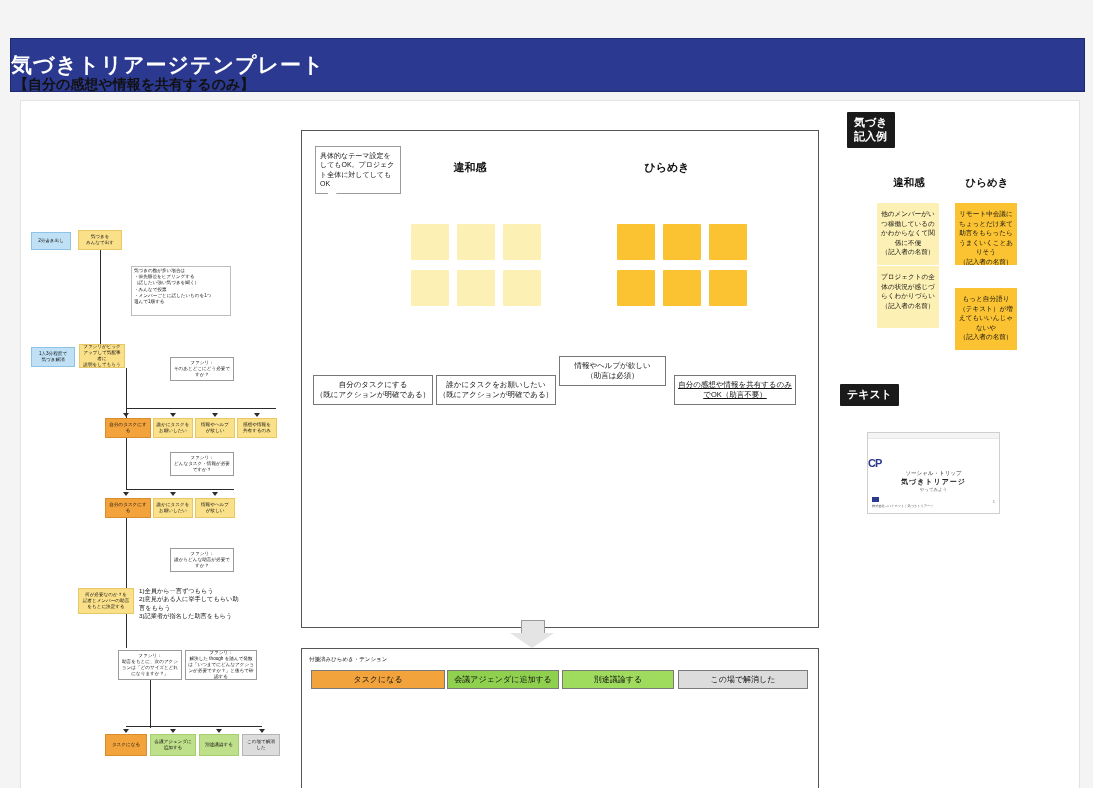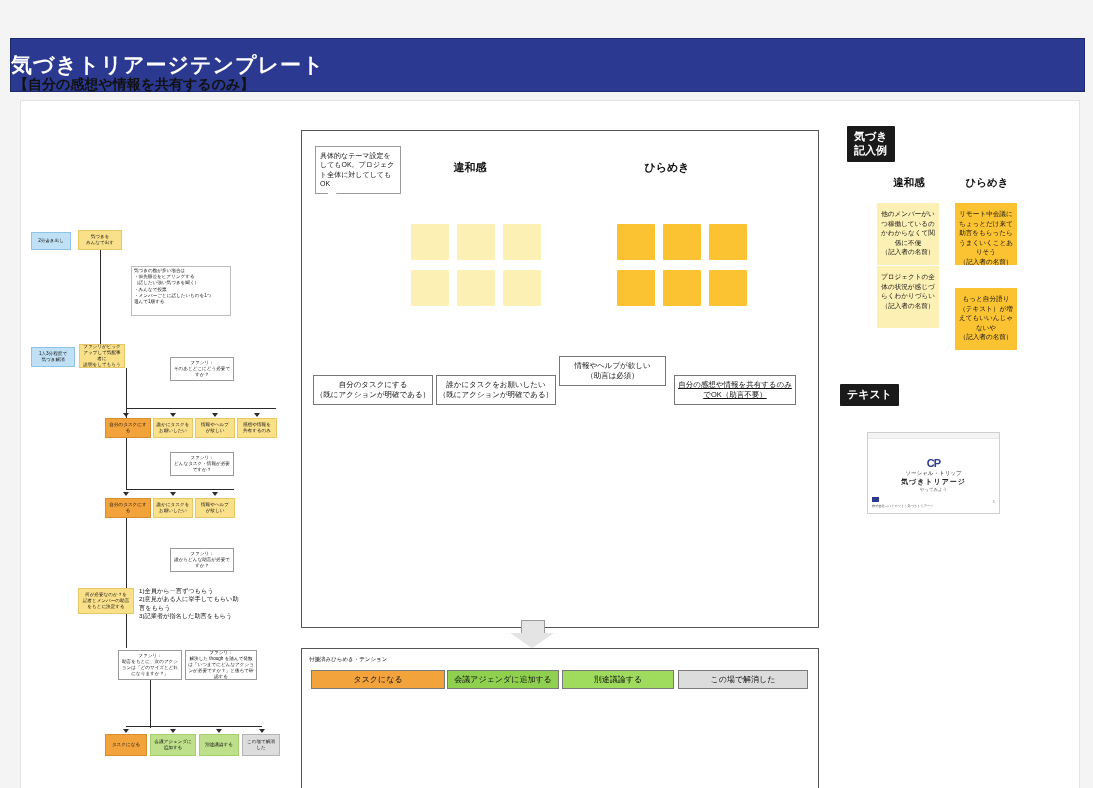--- a/index.html
+++ b/index.html
@@ -73,21 +73,21 @@
     padding:4px 7px;line-height:1.25;border-radius:1px;}
 
   .r-label{position:absolute;font-size:10.5px;font-weight:bold;color:#111;text-align:center;}
   .rnote{position:absolute;width:62px;font-size:6.6px;line-height:1.45;padding:6px 4px;box-sizing:border-box;
     text-align:center;color:#111;}
   .rnote.pale{background:#fdf0b4;}
   .rnote.gold{background:#fbc331;}
 
   .thumb{position:absolute;left:867px;top:432px;width:131px;height:80px;background:#ffffff;border:1px solid #cfcfcf;}
   .thumb .tbar{position:absolute;left:0;top:0;width:100%;height:5px;background:#f4f4f4;border-bottom:1px solid #e7e7e7;}
-  .thumb .logo{position:absolute;left:0;right:0;top:24px;text-align:center;font-size:11px;color:#2b3990;font-weight:bold;letter-spacing:-1px;}
+  .thumb .logo{position:absolute;left:0;right:0;top:24px;font-size:11px;color:#2b3990;font-weight:bold;letter-spacing:-1px;}
   .thumb .tl1{position:absolute;left:0;right:0;top:37px;text-align:center;font-size:5.5px;color:#333;}
   .thumb .tl2{position:absolute;left:0;right:0;top:44px;text-align:center;font-size:7px;color:#222;font-weight:bold;letter-spacing:1px;}
   .thumb .tl3{position:absolute;left:0;right:0;top:54px;text-align:center;font-size:4.5px;color:#666;}
   .thumb .foot{position:absolute;left:4px;bottom:5px;font-size:3.2px;color:#555;}
   .thumb .fdot{position:absolute;left:4px;bottom:11px;width:7px;height:5px;background:#2b3990;}
   .thumb .rdot{position:absolute;right:4px;bottom:9px;font-size:4px;color:#777;}
 </style>
 </head>
 <body>
 
@@ -215,21 +215,21 @@
   </div>
 
   <div class="board2"></div>
   <div class="b2-label">付箋済みひらめき・テンション</div>
 
   <div class="actbox o" style="left:311px;width:132px;">タスクになる</div>
   <div class="actbox g1" style="left:447px;width:110px;">会議アジェンダに追加する</div>
   <div class="actbox g2" style="left:562px;width:110px;">別途議論する</div>
   <div class="actbox gr" style="left:678px;width:128px;">この場で解消した</div>
 
-  <div class="tag" style="left:847px;top:126px;white-space:pre-line;">気づき
+  <div class="tag" style="left:847px;top:112px;white-space:pre-line;">気づき
 記入例</div>
 
   <div class="r-label" style="left:876px;top:176px;width:66px;">違和感</div>
   <div class="r-label" style="left:954px;top:176px;width:66px;">ひらめき</div>
 
   <div class="rnote pale" style="left:877px;top:203px;height:62px;white-space:pre-line;">他のメンバーがいつ稼働しているのかわからなくて関係に不便
 （記入者の名前）</div>
   <div class="rnote gold" style="left:955px;top:203px;height:62px;white-space:pre-line;">リモート中会議にちょっとだけ来て助言をもらったらうまくいくことあ りそう
 （記入者の名前）</div>
   <div class="rnote pale" style="left:877px;top:266px;height:62px;white-space:pre-line;">プロジェクトの全体の状況が感じづらくわかりづらい

